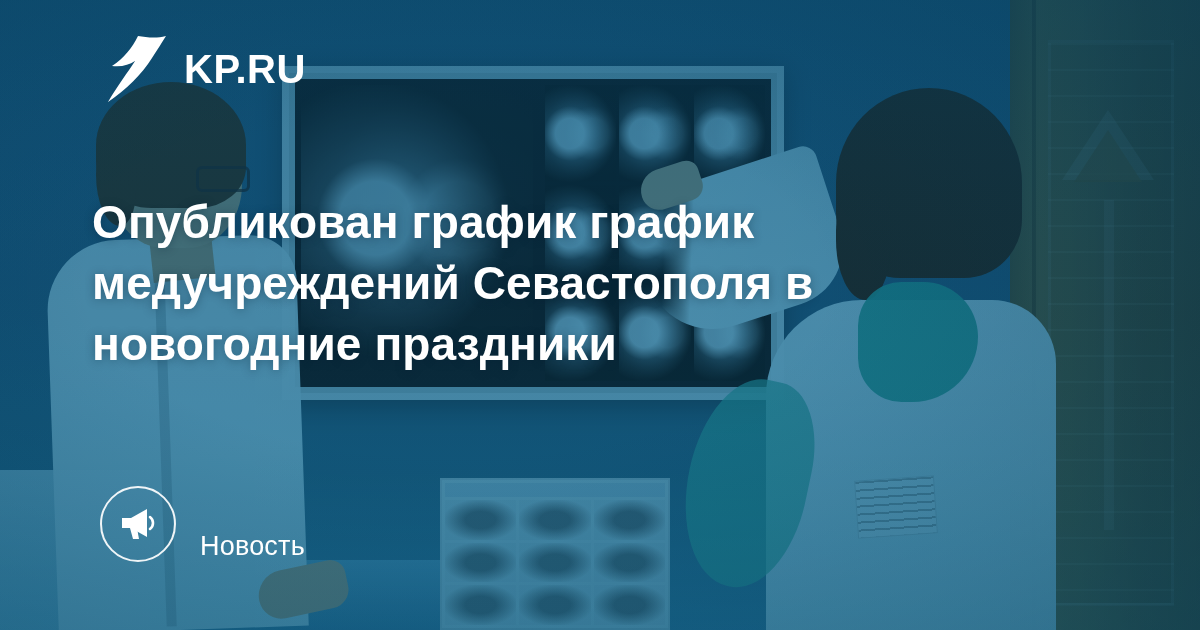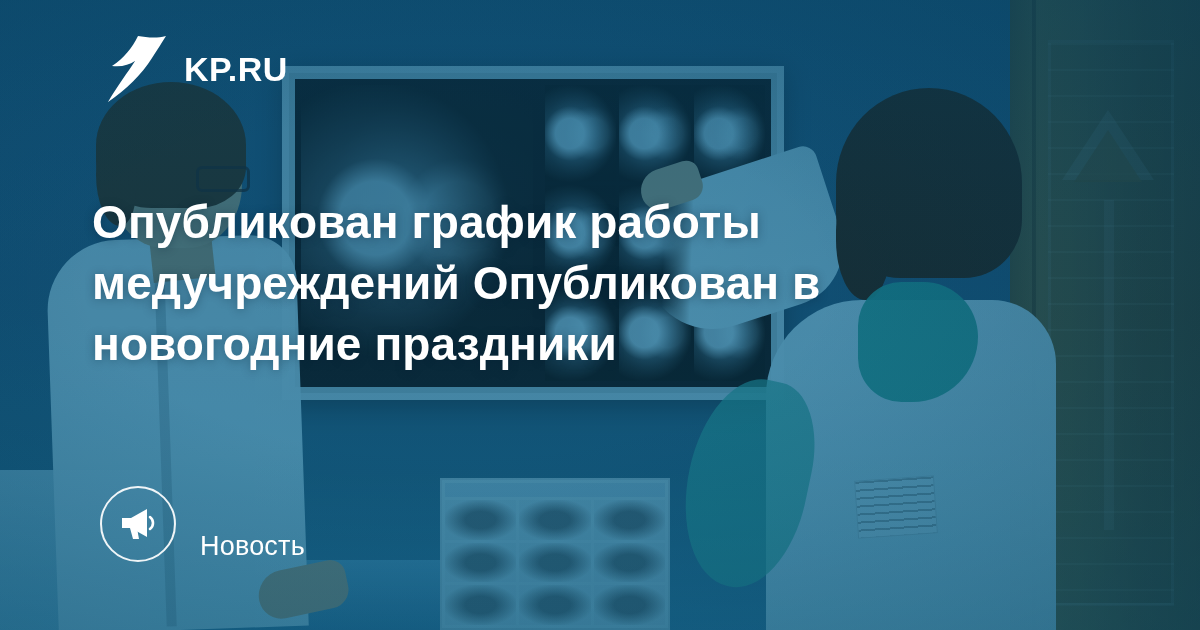--- a/index.html
+++ b/index.html
@@ -289,21 +289,21 @@
     align-items: center;
     gap: 18px;
   }
   .logo-mark {
     width: 58px;
     height: 66px;
     display: block;
   }
   .logo-text {
     color: #ffffff;
-    font-size: 34px;
+    font-size: 40px;
     font-weight: bold;
     letter-spacing: .5px;
     line-height: 1;
   }
 
   .headline {
     position: absolute;
     left: 92px;
     top: 192px;
     width: 880px;
@@ -410,21 +410,21 @@
 
   <div class="logo">
     <span>
       <svg class="logo-mark" viewBox="0 0 58 66" xmlns="http://www.w3.org/2000/svg" aria-hidden="true">
         <path d="M30 0 C24 12 16 22 4 30 C14 31 21 29 27 25 C20 36 10 49 0 66 C18 54 34 38 44 22 C50 13 54 6 58 0 C47 3 38 1 30 0 Z" fill="#ffffff"></path>
       </svg>
     </span>
     <span class="logo-text">KP.RU</span>
   </div>
 
-  <div class="headline">Опубликован график работы медучреждений Опубликован в новогодние праздники</div>
+  <div class="headline">Опубликован график график медучреждений Севастополя в новогодние праздники</div>
 
   <div class="badge-row">
     <span class="badge-circle">
       <svg width="38" height="34" viewBox="0 0 38 34" xmlns="http://www.w3.org/2000/svg" aria-hidden="true">
         <path d="M3 11 L12 11 L28 2 L28 30 L12 21 L3 21 Z" fill="#ffffff"></path>
         <path d="M11 21 L18 21 L20 32 L14 32 Z" fill="#ffffff"></path>
         <path d="M31 10 C35 13 35 19 31 22" stroke="#ffffff" stroke-width="2.6" fill="none" stroke-linecap="round"></path>
       </svg>
     </span>
     <span class="badge-label">Новость</span>

